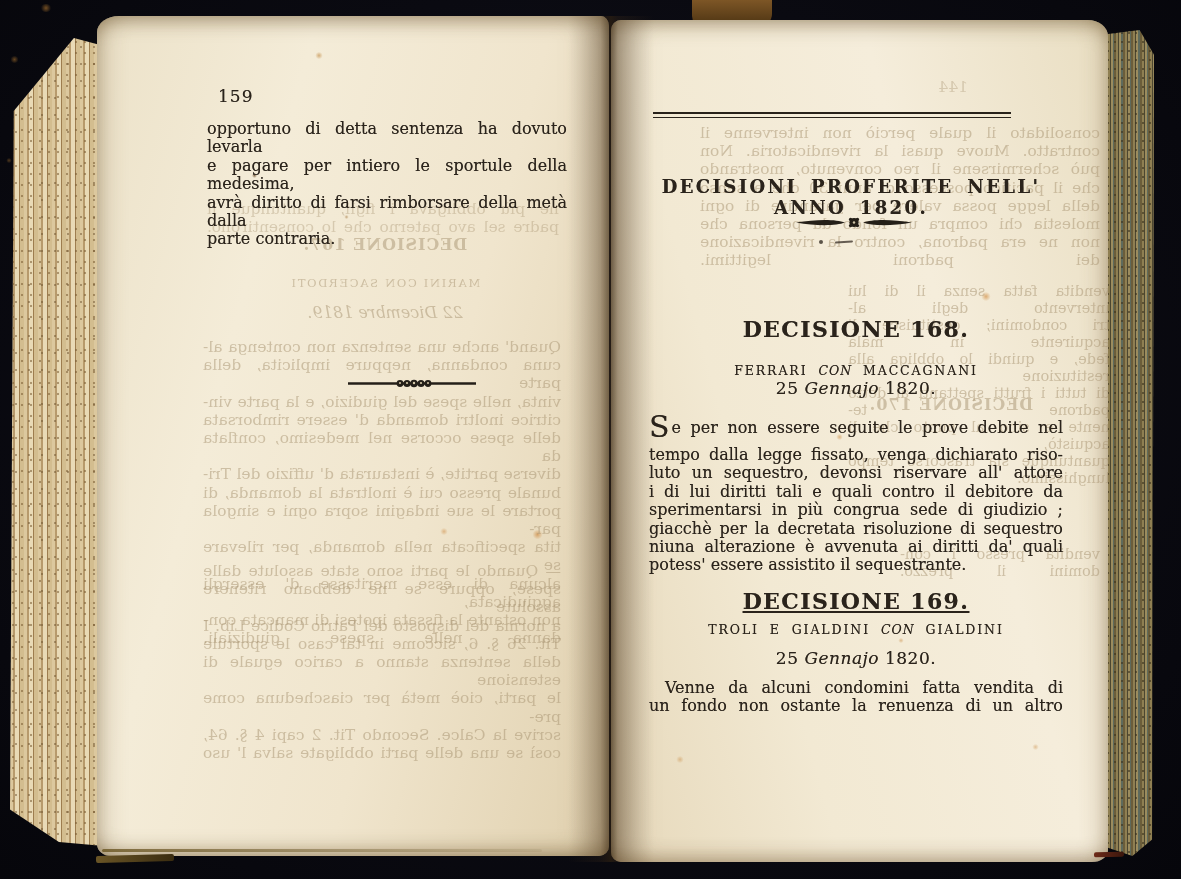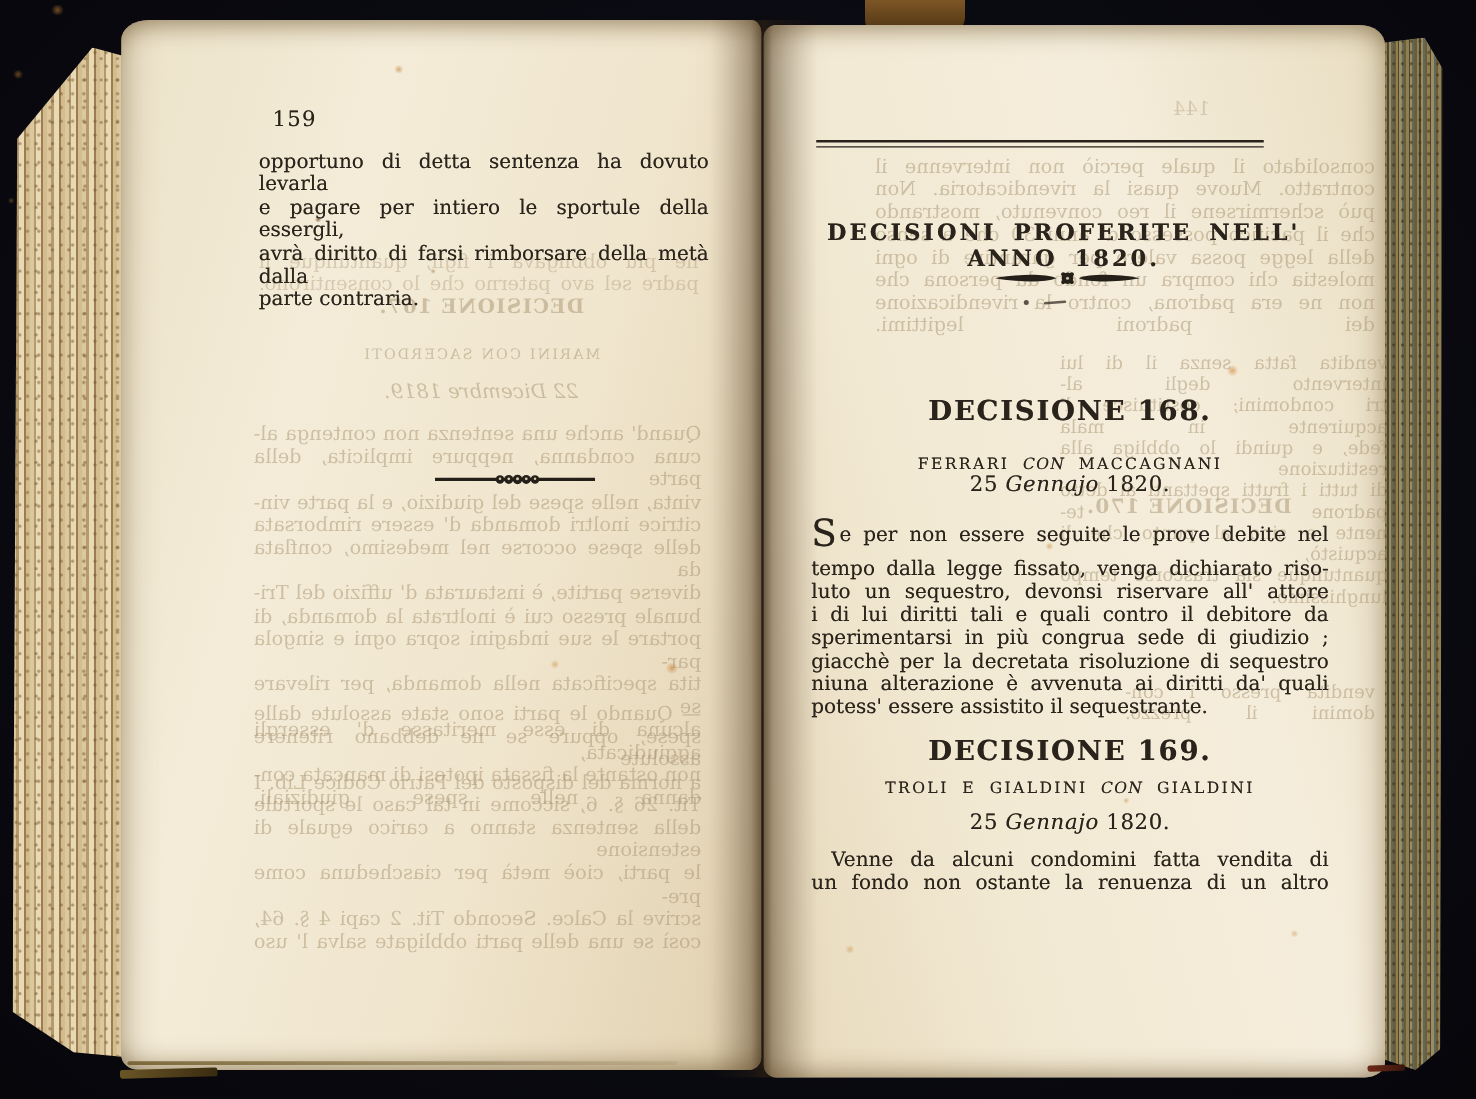--- a/index.html
+++ b/index.html
@@ -123,21 +123,21 @@
         <div class="tline">Tit. 26 §. 6, siccome in tal caso le sportule</div>
         <div class="tline">della sentenza stanno a carico eguale di estensione</div>
         <div class="tline">le parti, cioè metà per ciascheduna come pre-</div>
         <div class="tline">scrive la Calce. Secondo Tit. 2 capi 4 §. 64,</div>
         <div class="tline">così se una delle parti obbligate salva l' uso</div>
       </div>
 
     <div class="print pagenum" style="left:121px;top:70px;">159</div>
     <div class="print body-col" style="left:110px;top:104px;width:360px;">
         <div class="tline">opportuno di detta sentenza ha dovuto levarla</div>
-        <div class="tline">e pagare per intiero le sportule della essergli,</div>
+        <div class="tline">e pagare per intiero le sportule della medesima,</div>
         <div class="tline">avrà diritto di farsi rimborsare della metà dalla</div>
         <div class="tline last">parte contraria.</div>
       </div>
 
     <span class="print orn" style="left:250px;top:360px;">
       <svg width="130" height="15" viewBox="0 0 130 15">
         <line x1="1" y1="7.5" x2="129" y2="7.5" stroke="#241f18" stroke-width="2.6"></line>
         <g fill="#241f18">
           <circle cx="53" cy="7.5" r="3.4"></circle>
             <circle cx="60" cy="7.5" r="3.6"></circle>
@@ -223,21 +223,21 @@
           <div class="tline">tempo dalla legge fissato, venga dichiarato riso-</div>
           <div class="tline">luto un sequestro, devonsi riservare all' attore</div>
           <div class="tline">i di lui diritti tali e quali contro il debitore da</div>
           <div class="tline">sperimentarsi in più congrua sede di giudizio ;</div>
           <div class="tline">giacchè per la decretata risoluzione di sequestro</div>
           <div class="tline">niuna alterazione è avvenuta ai diritti da' quali</div>
           <div class="tline last">potess' essere assistito il sequestrante.</div>
         </div>
     </div>
 
-    <div class="print h-dec" style="left:38px;top:568px;width:414px;">DECISIONE 169.</div>
+    <div class="print h-dec" style="left:38px;top:568px;width:414px;text-decoration:underline;">DECISIONE 169.</div>
     <div class="print parties" style="left:38px;top:602px;width:414px;">
       <span>TROLI E GIALDINI</span>
       <span class="con">CON</span>
       <span>GIALDINI</span>
     </div>
     <div class="print date-line" style="left:38px;top:628px;width:414px;">
       <span>25</span>
       <span class="it">Gennajo</span>
       <span>1820.</span>
     </div>

